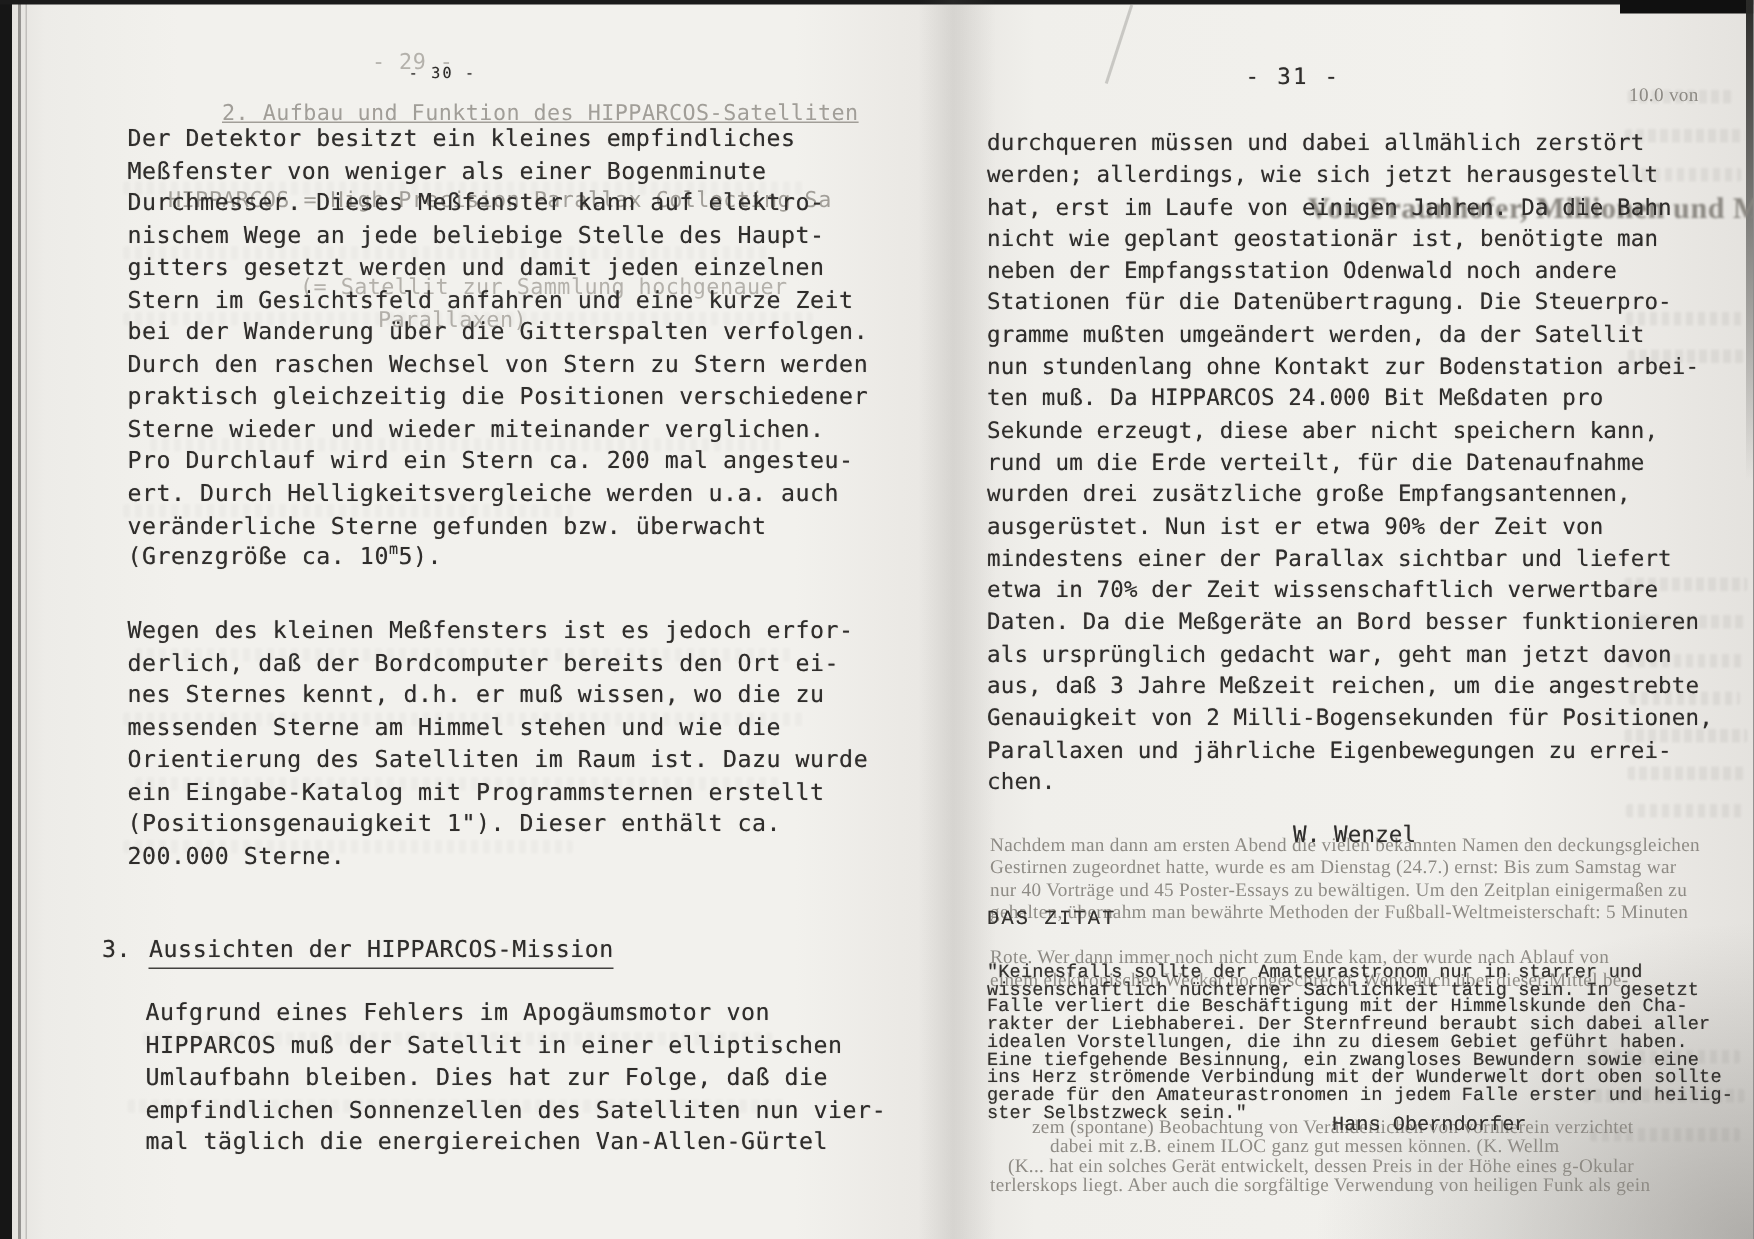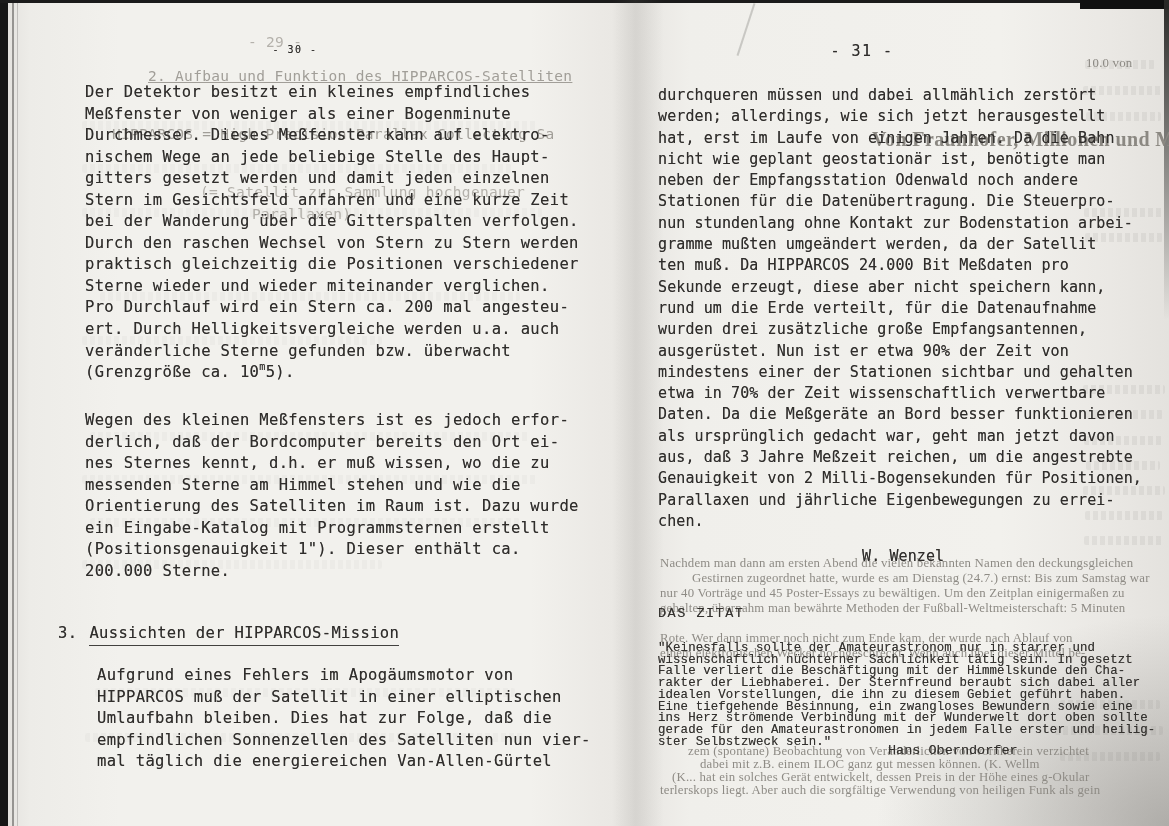--- a/index.html
+++ b/index.html
@@ -37,21 +37,21 @@
   .line{white-space:pre;text-shadow:0 0 .5px rgba(47,45,43,.55);}
   .page-left .line{font-size:15.5px;line-height:21.55px;letter-spacing:.35px;}
   .page-right .line{font-size:15px;line-height:21.3px;letter-spacing:.1px;}
   .pagenum{width:120px;text-align:center;text-shadow:0 0 .5px rgba(47,45,43,.55);}
   .pagenum-left{left:235px;top:44px;font-size:10px;letter-spacing:1.5px;}
   .pagenum-right{left:802px;top:42px;font-size:15px;letter-spacing:1.5px;}
   .para1{left:85px;top:82px;}
   .grenz{left:85px;top:362px;font-size:15.5px;letter-spacing:.35px;text-shadow:0 0 .5px rgba(47,45,43,.55);}
   .grenz sup{font-size:10px;position:relative;top:-1px;}
   .para2{left:85px;top:410px;}
-  .heading{left:58px;top:624px;font-size:15.5px;letter-spacing:.35px;text-shadow:0 0 .5px rgba(47,45,43,.55);white-space:pre;}
+  .heading{left:68px;top:624px;font-size:15.5px;letter-spacing:.35px;text-shadow:0 0 .5px rgba(47,45,43,.55);white-space:pre;}
   .h-title{margin-left:12px;border-bottom:1.6px solid rgba(47,45,43,.9);padding-bottom:2.5px;}
   .para3{left:97px;top:665px;}
   .rbody{left:658px;top:85px;}
   .sig-wenzel{left:862px;top:547px;font-size:15px;letter-spacing:.1px;text-shadow:0 0 .5px rgba(47,45,43,.55);}
   .zitat-head{left:658px;top:606px;font-family:"Liberation Mono",monospace;font-size:13.5px;letter-spacing:1.5px;color:#33312e;text-shadow:0 0 .4px rgba(51,49,46,.5);}
   .zitat{left:658px;top:643px;}
   .zitat .line{font-family:"Liberation Mono",monospace;font-size:12.4px;line-height:11.7px;letter-spacing:.1px;color:#34322f;}
   .sig-obern{left:888px;top:743px;font-family:"Liberation Mono",monospace;font-size:13.5px;color:#34322f;text-shadow:0 0 .4px rgba(51,49,46,.5);}
 </style>
 </head>
@@ -70,21 +70,21 @@
 
   <div class="ghost-layer">
       <span class="ghost g-mono g-dim" style="left: 248px; top: 34px;">- 29 -</span>
       <span class="ghost g-mono g-ul" style="left: 148px; top: 68px;">2. Aufbau und Funktion des HIPPARCOS-Satelliten</span>
       <span class="ghost g-mono" style="left: 112px; top: 126px;">HIPPARCOS = High Precision Parallax Collecting Sa</span>
       <span class="ghost g-mono g-dim" style="left: 200px; top: 184px;">(= Satellit zur Sammlung hochgenauer</span>
       <span class="ghost g-mono g-dim" style="left: 252px; top: 206px;">Parallaxen)</span>
       <span class="ghost g-serif g-lg" style="left: 872px; top: 128px;">Von Fraunhofer, Millionen und Millionären</span>
       <span class="ghost g-serif" style="left: 1086px; top: 56px;">10.0 von</span>
       <span class="ghost g-serif" style="left: 660px; top: 556px;">Nachdem man dann am ersten Abend die vielen bekannten Namen den deckungsgleichen</span>
-      <span class="ghost g-serif" style="left: 660px; top: 571px; margin-left: 32px;">Gestirnen zugeordnet hatte, wurde es am Dienstag (24.7.) ernst: Bis zum Samstag war</span>
+      <span class="ghost g-serif" style="left: 660px; top: 571px;">Gestirnen zugeordnet hatte, wurde es am Dienstag (24.7.) ernst: Bis zum Samstag war</span>
       <span class="ghost g-serif" style="left: 660px; top: 586px;">nur 40 Vorträge und 45 Poster-Essays zu bewältigen. Um den Zeitplan einigermaßen zu</span>
       <span class="ghost g-serif" style="left: 660px; top: 601px;">gehalten, übernahm man bewährte Methoden der Fußball-Weltmeisterschaft: 5 Minuten</span>
       <span class="ghost g-serif" style="left: 660px; top: 631px;">Rote. Wer dann immer noch nicht zum Ende kam, der wurde nach Ablauf von</span>
       <span class="ghost g-serif" style="left: 660px; top: 646px;">einem elektronischen Wecker hochgeschreckt. Wenn auch über dieser Mittel be-</span>
       <span class="ghost g-serif" style="left: 688px; top: 744px;">zem (spontane) Beobachtung von Veränderlichen von vornherein verzichtet</span>
       <span class="ghost g-serif" style="left: 700px; top: 757px;">dabei mit z.B. einem ILOC ganz gut messen können. (K. Wellm</span>
       <span class="ghost g-serif" style="left: 672px; top: 770px;">(K... hat ein solches Gerät entwickelt, dessen Preis in der Höhe eines g-Okular</span>
       <span class="ghost g-serif" style="left: 660px; top: 783px;">terlerskops liegt. Aber auch die sorgfältige Verwendung von heiligen Funk als gein</span>
     </div>
   <div class="ghost-layer">
@@ -162,28 +162,28 @@
   <section class="page page-right">
     <div class="block pagenum pagenum-right">- 31 -</div>
 
     <div class="block rbody">
         <div class="line">durchqueren müssen und dabei allmählich zerstört</div>
         <div class="line">werden; allerdings, wie sich jetzt herausgestellt</div>
         <div class="line">hat, erst im Laufe von einigen Jahren. Da die Bahn</div>
         <div class="line">nicht wie geplant geostationär ist, benötigte man</div>
         <div class="line">neben der Empfangsstation Odenwald noch andere</div>
         <div class="line">Stationen für die Datenübertragung. Die Steuerpro-</div>
+        <div class="line">gramme mußten umgeändert werden, da der Satellit</div>
         <div class="line">nun stundenlang ohne Kontakt zur Bodenstation arbei-</div>
-        <div class="line">gramme mußten umgeändert werden, da der Satellit</div>
         <div class="line">ten muß. Da HIPPARCOS 24.000 Bit Meßdaten pro</div>
         <div class="line">Sekunde erzeugt, diese aber nicht speichern kann,</div>
         <div class="line">rund um die Erde verteilt, für die Datenaufnahme</div>
         <div class="line">wurden drei zusätzliche große Empfangsantennen,</div>
         <div class="line">ausgerüstet. Nun ist er etwa 90% der Zeit von</div>
-        <div class="line">mindestens einer der Stationen sichtbar und gehalten</div>
+        <div class="line">mindestens einer der Parallax sichtbar und liefert</div>
         <div class="line">etwa in 70% der Zeit wissenschaftlich verwertbare</div>
         <div class="line">Daten. Da die Meßgeräte an Bord besser funktionieren</div>
         <div class="line">als ursprünglich gedacht war, geht man jetzt davon</div>
         <div class="line">aus, daß 3 Jahre Meßzeit reichen, um die angestrebte</div>
         <div class="line">Genauigkeit von 2 Milli-Bogensekunden für Positionen,</div>
         <div class="line">Parallaxen und jährliche Eigenbewegungen zu errei-</div>
         <div class="line">chen.</div>
       </div>
 
     <div class="block sig-wenzel">W. Wenzel</div>

